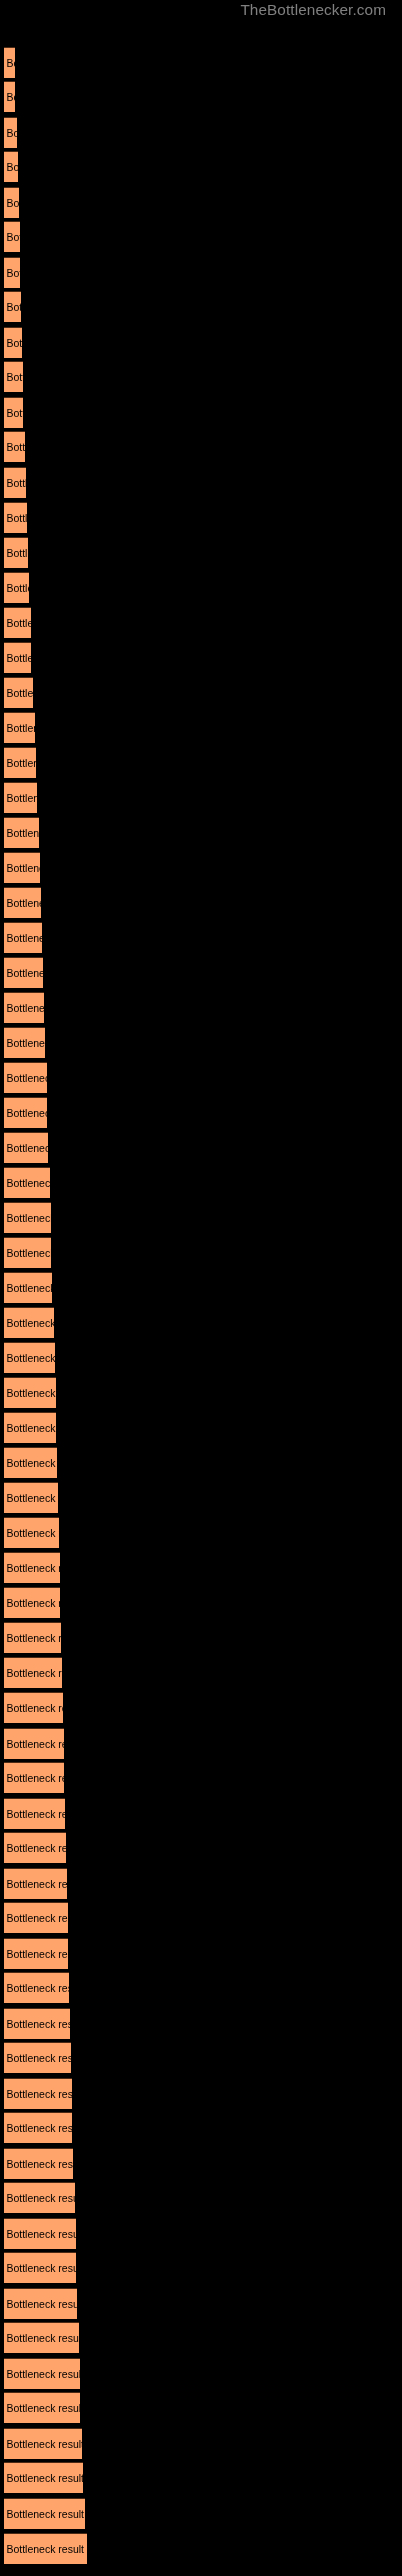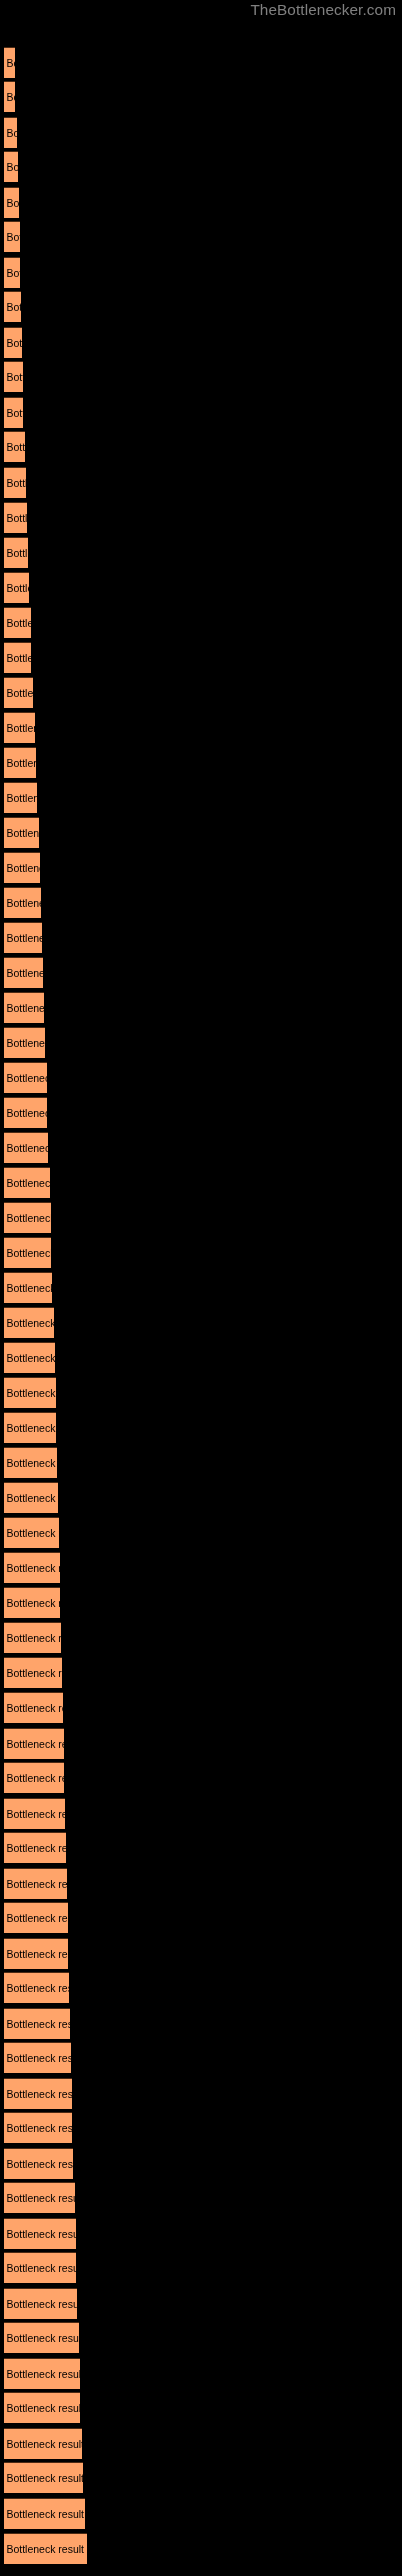--- a/index.html
+++ b/index.html
@@ -17,21 +17,21 @@
   #chart-root {
     position: absolute;
     left: 0;
     top: 0;
     width: 403px;
     height: 2576px;
     background: #000000;
   }
   #watermark {
     position: absolute;
-    right: 7px;
+    right: 17px;
     top: 0.8px;
     font-family: "Liberation Sans", sans-serif;
     font-size: 15.3px;
     color: #808080;
     letter-spacing: 0.1px;
     white-space: nowrap;
   }
   #bars-layer {
     position: absolute;
     left: 0;

